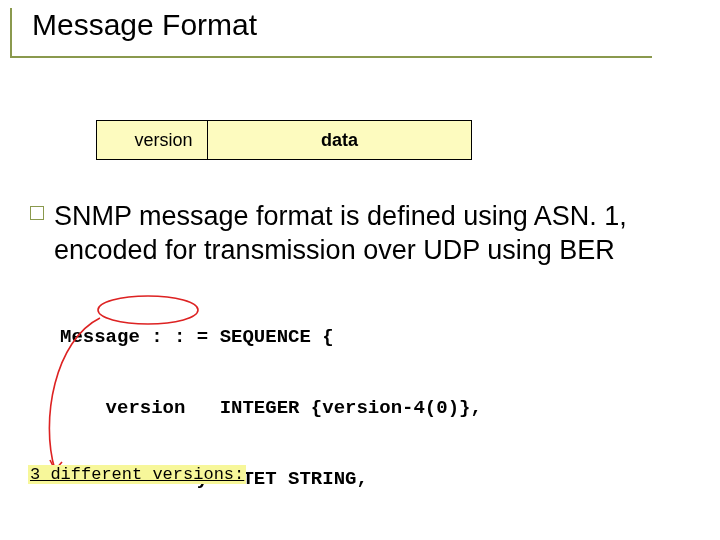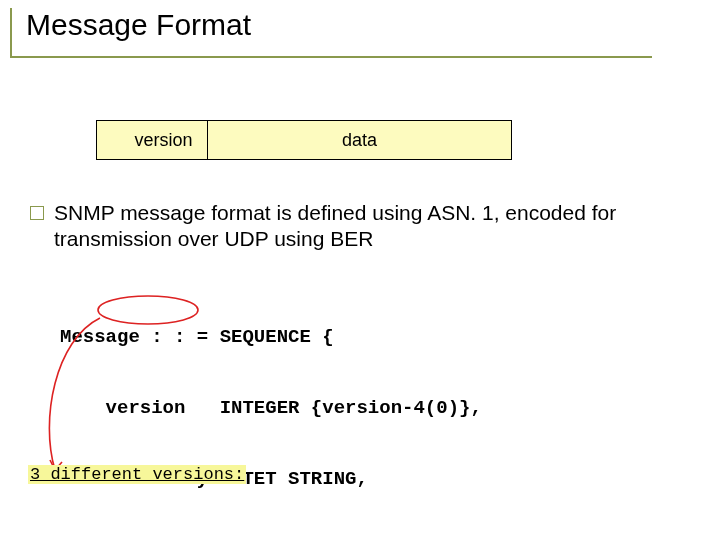--- a/index.html
+++ b/index.html
@@ -20,21 +20,21 @@
   }
   .title-wrap {
     position: absolute;
     left: 10px;
     top: 8px;
     width: 640px;
   }
   .title-text {
     font-size: 30px;
     font-weight: 400;
-    padding-left: 16px;
+    padding-left: 22px;
     padding-bottom: 6px;
   }
   .title-underline {
     position: absolute;
     left: 0;
     top: 0;
     width: 640px;
     height: 48px;
     border-left: 2px solid #8a994d;
     border-bottom: 2px solid #8a994d;
@@ -53,30 +53,30 @@
     line-height: 38px;
     text-align: center;
     font-size: 18px;
     background: #fdfbbf;
   }
   .diagram .cell + .cell {
     border-left: 1px solid #000;
   }
   .cell-version { width: 110px; padding-left: 23px; }
   .cell-community { width: 140px; }
-  .cell-data { width: 304px; }
+  .cell-data { width: 264px; font-weight: bold; }
 
   .bullet-row {
     position: absolute;
     left: 30px;
     top: 200px;
     width: 640px;
     display: flex;
     align-items: flex-start;
-    font-size: 21px;
+    font-size: 27px;
     line-height: 1.25;
   }
   .bullet-marker {
     width: 12px;
     height: 12px;
     border: 1.5px solid #8a994d;
     margin-top: 6px;
     margin-right: 10px;
     flex: 0 0 auto;
   }

